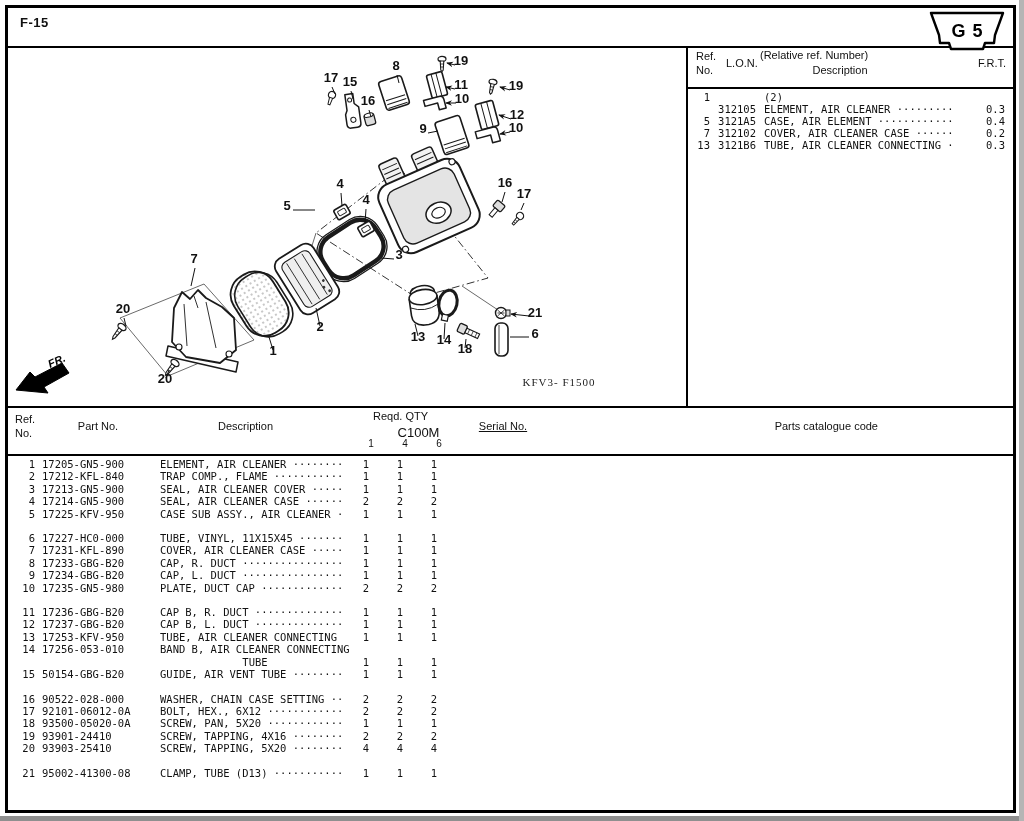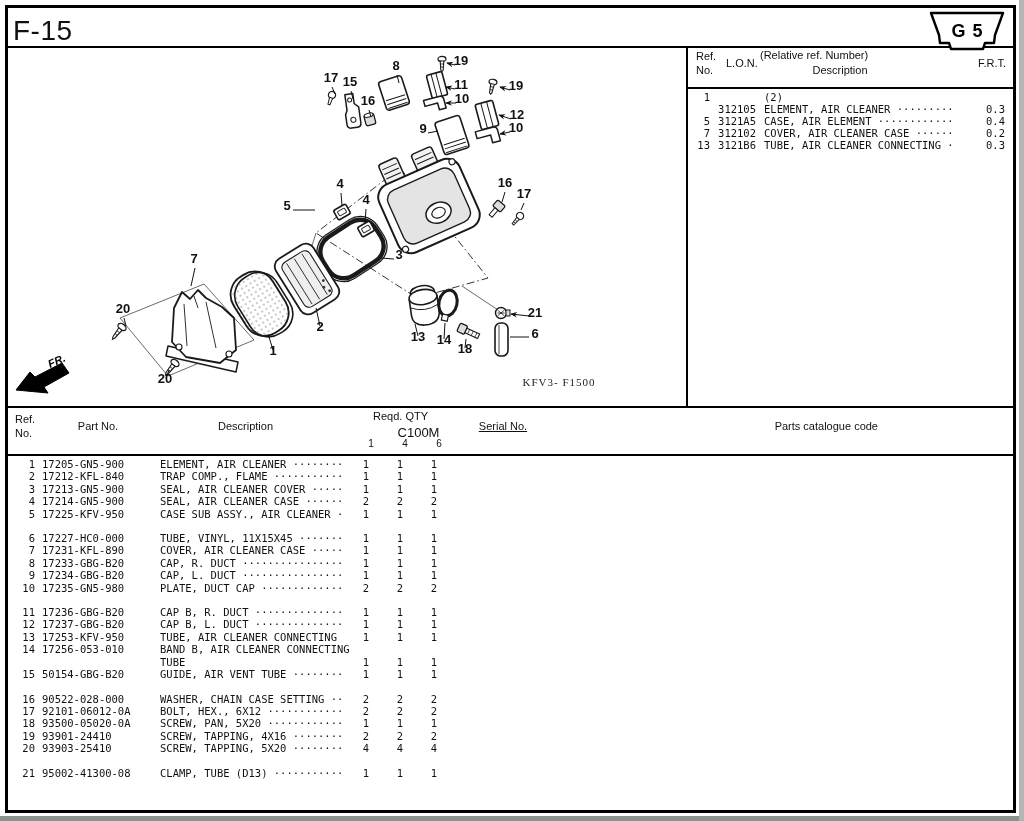--- a/index.html
+++ b/index.html
@@ -2,21 +2,21 @@
 <html><head>
 <meta charset="utf-8">
 <style>
   html,body{margin:0;padding:0;background:#ffffff;}
   body{width:1024px;height:821px;position:relative;font-family:"Liberation Sans",sans-serif;color:#111;}
   .scan-edge-bottom{position:absolute;left:0;top:816px;width:1024px;height:5px;background:#8f8f8f;}
   .scan-edge-right{position:absolute;left:1019px;top:0;width:5px;height:821px;background:#b5b5b5;}
   .page{position:absolute;left:5px;top:5px;width:1011px;height:808px;border:3px solid #000;box-sizing:border-box;background:#fff;}
   
   .hdr{position:absolute;left:0;top:0;width:100%;height:38px;border-bottom:2px solid #000;}
-  .hdr .code{position:absolute;left:5px;top:7px;font-size:28px;font-weight:normal;letter-spacing:.5px;}
+  .hdr .code{position:absolute;left:12px;top:7px;font-size:13px;font-weight:bold;letter-spacing:.5px;}
   .hdr .title{position:absolute;left:0;right:0;top:8px;text-align:center;font-size:19px;font-weight:bold;letter-spacing:1.5px;word-spacing:9px;}
   .hdr .badge{position:absolute;right:8px;top:2px;}
   
   .diagram{position:absolute;left:0;top:38px;width:678px;height:360px;border-right:2px solid #000;}
   .refpanel{position:absolute;left:680px;top:38px;right:0;height:360px;font-size:11px;}
   .refhead{position:absolute;left:0;top:0;width:100%;height:41px;border-bottom:2px solid #000;}
   .refhead .rh{position:absolute;white-space:nowrap;}
   .refbody{position:absolute;left:0;top:45px;width:100%;font-family:"DejaVu Sans Mono",monospace;font-size:10.5px;line-height:12px;}
   .refrow{display:flex;white-space:pre;}
   .rr-ref{width:22px;text-align:right;flex:none;}
@@ -26,21 +26,21 @@
   
   .ptable{position:absolute;left:0;top:398px;width:100%;height:403px;border-top:2px solid #000;}
   .phead{position:absolute;left:0;top:0;width:100%;height:46px;border-bottom:2px solid #000;font-size:11px;}
   .phead .ph{position:absolute;white-space:nowrap;}
   .pbody{position:absolute;left:0;top:50px;width:100%;font-family:"DejaVu Sans Mono",monospace;font-size:10.5px;line-height:12.4px;}
   .pgroup{margin-bottom:12px;}
   .prow{display:flex;white-space:pre;}
   .c-ref{width:27px;text-align:right;flex:none;}
   .c-part{width:118px;margin-left:7px;flex:none;}
   .c-desc{width:190px;flex:none;overflow:visible;}
-  .c-desc.r2{text-align:left;}
+  .c-desc.r2{text-align:center;}
   .c-q{width:24px;text-align:center;flex:none;}
   .c-q1{margin-left:4px;} .c-q2{margin-left:10px;} .c-q3{margin-left:10px;}
   svg text{font-family:"Liberation Sans",sans-serif;}
   .callout{font-size:13px;font-weight:600;fill:#111;}
   .dwgcode{font-family:"Liberation Serif",serif;font-size:11px;letter-spacing:1px;fill:#222;}
   .frlabel{font-size:11px;font-weight:bold;font-style:italic;fill:#000;}
 </style>
 </head>
 <body>
 

